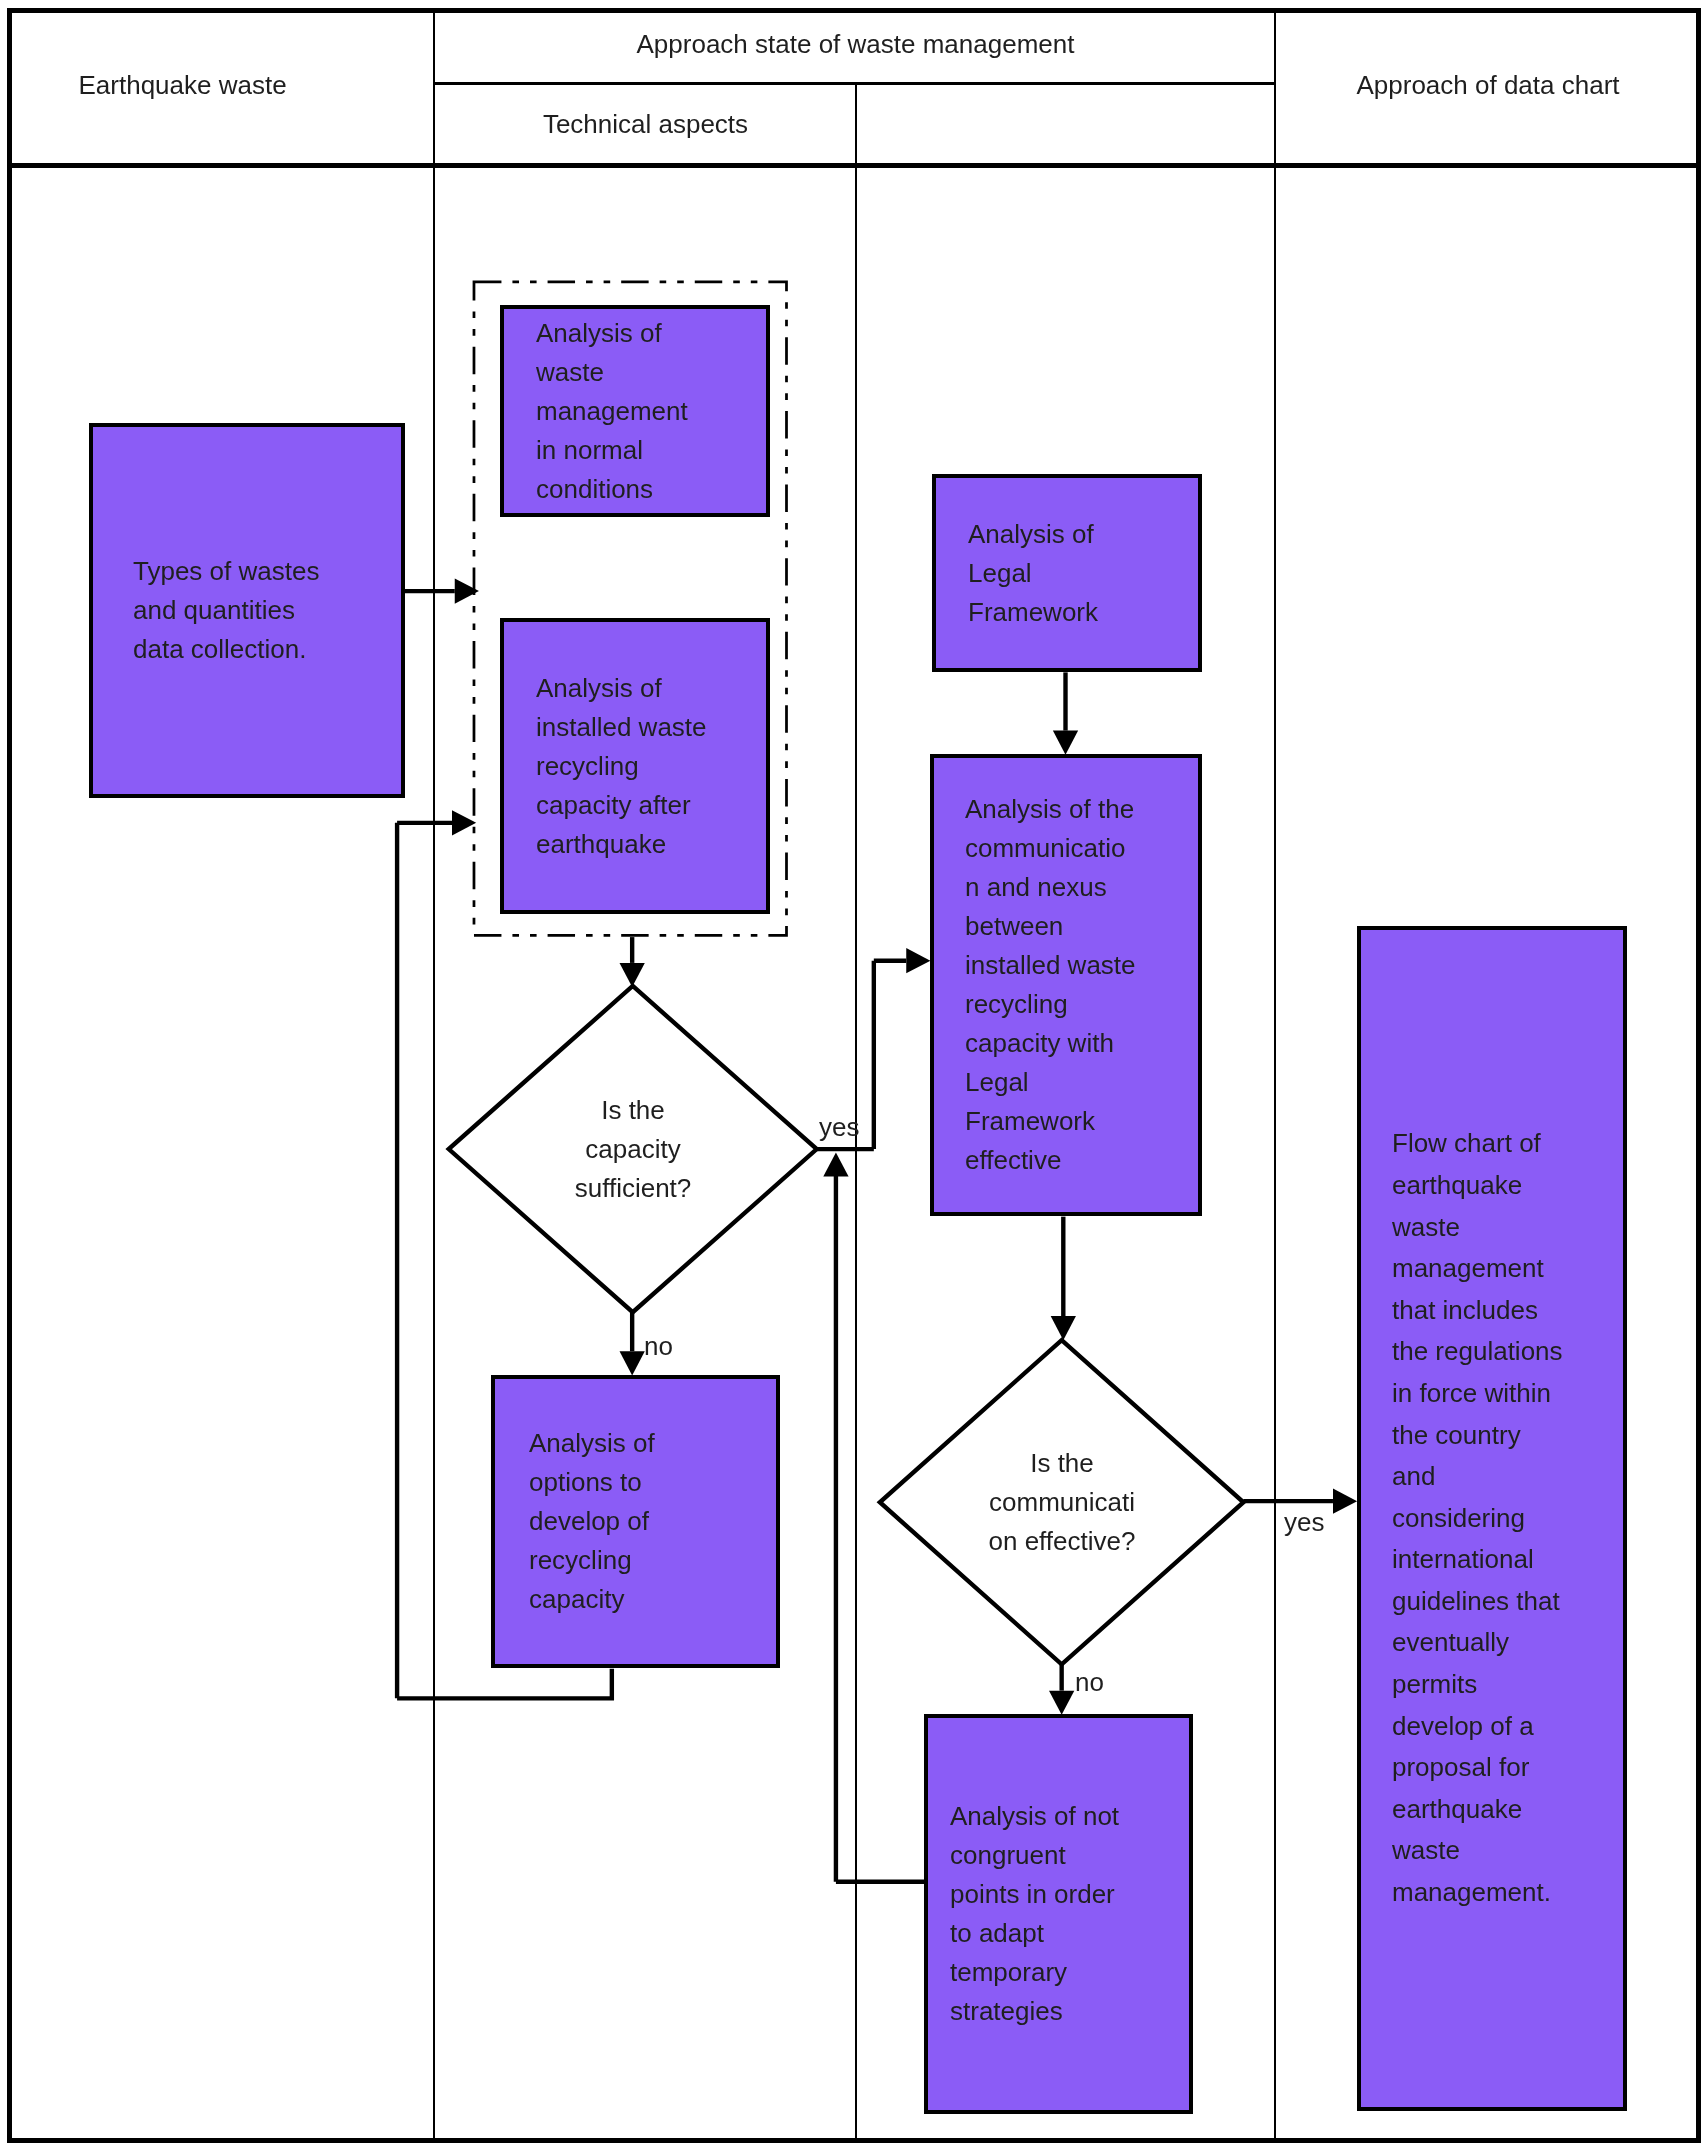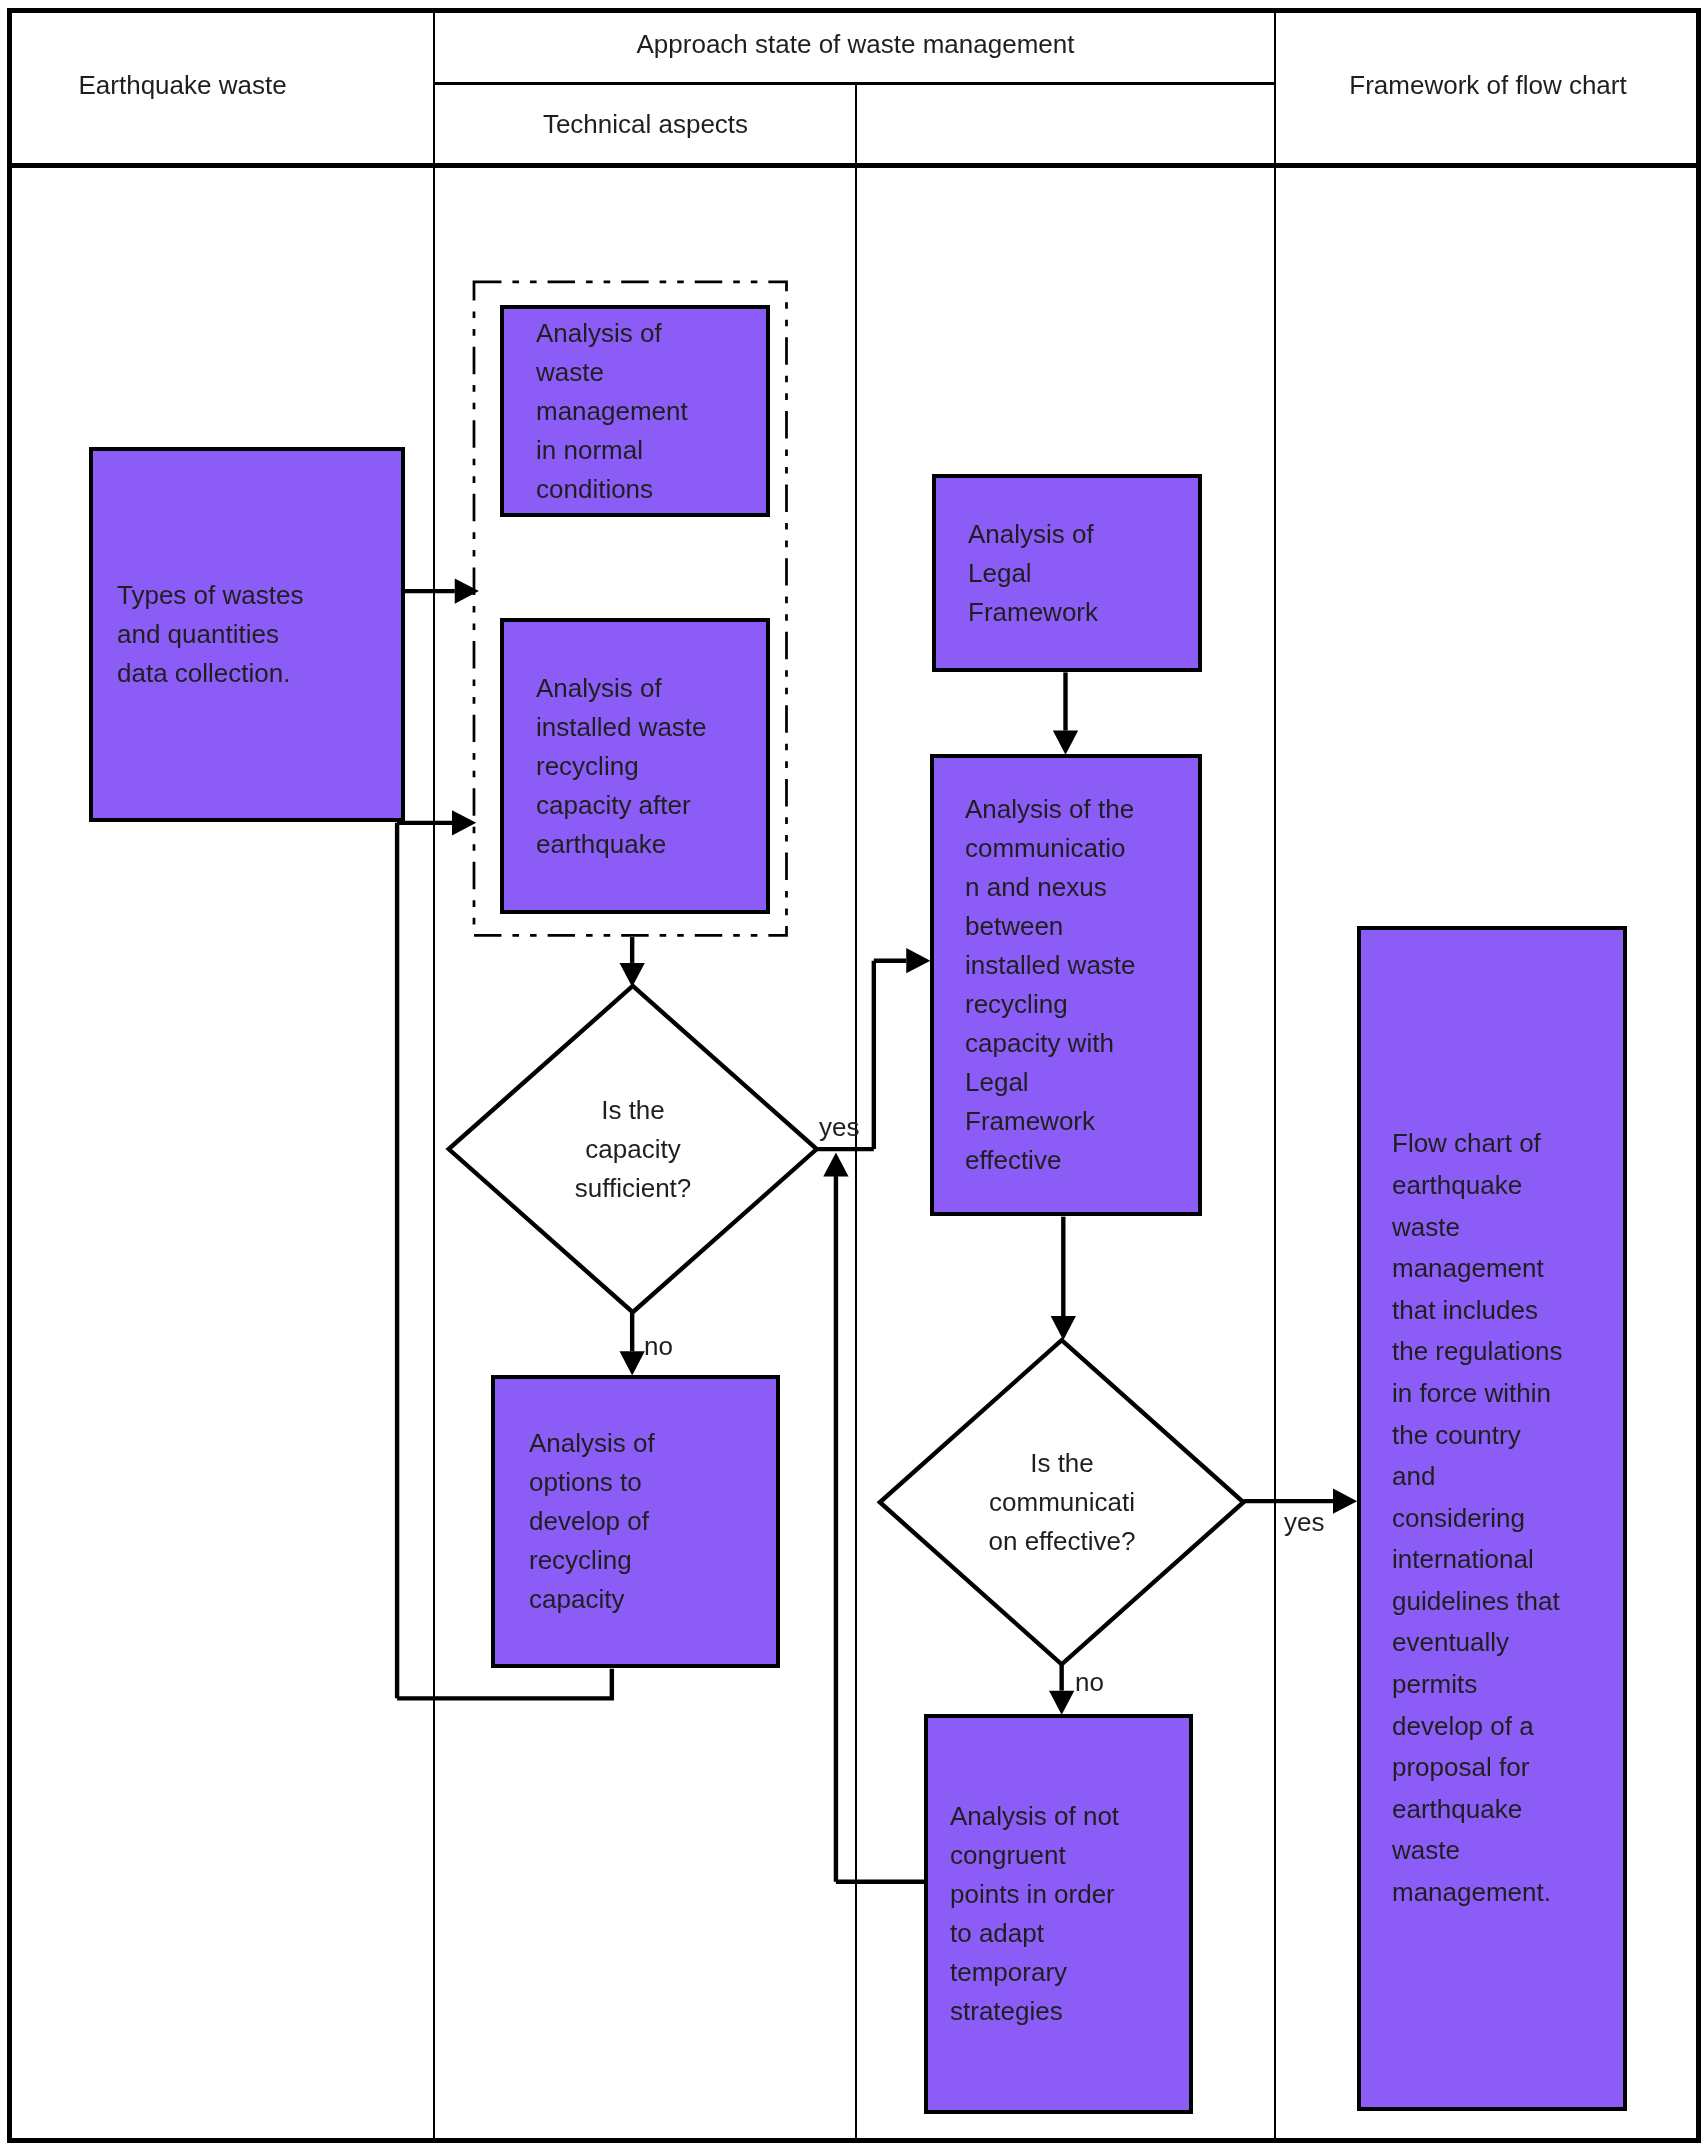--- a/index.html
+++ b/index.html
@@ -35,21 +35,21 @@
   <div class="hdr" style="left:6.6px;top:7.7px;width:352px;height:155px;">
     <span>Earthquake waste</span>
   </div>
   <div class="hdr" style="left:436px;top:7.7px;width:839px;height:74px;">
     <span>Approach state of waste management</span>
   </div>
   <div class="hdr" style="left:436px;top:85px;width:419px;height:78px;">
     <span>Technical aspects</span>
   </div>
   <div class="hdr" style="left:1276px;top:7.7px;width:424px;height:155px;">
-    <span>Framework of flow chart</span>
+    <span>Approach of data chart</span>
   </div>
 
   <svg width="1707" height="2151" viewBox="0 0 3108 3916">
 
     <rect x="863" y="513" width="569" height="1190" fill="none" stroke="#000" stroke-width="5" stroke-dasharray="50 20 12 20 12 20"></rect>
 
     <path d="M737,1076 H828" stroke="#000" stroke-width="8" fill="none"></path>
     <polygon points="872,1076 828,1053 828,1099" fill="#000"></polygon>
 
     <path d="M1114,3038 V3088 M1118,3092 H723 M723,3092 V1498 M723,1498 H823" stroke="#000" stroke-width="8" fill="none"></path>
@@ -77,21 +77,21 @@
 
     <polygon points="1933,2440 2264,2735 1933,3030 1602,2735" fill="#fff" stroke="#000" stroke-width="8"></polygon>
 
     <path d="M1933,3030 V3078" stroke="#000" stroke-width="8" fill="none"></path>
     <polygon points="1933,3122 1910,3078 1956,3078" fill="#000"></polygon>
 
     <path d="M2264,2733 H2427" stroke="#000" stroke-width="8" fill="none"></path>
     <polygon points="2471,2733 2427,2710 2427,2756" fill="#000"></polygon>
   </svg>
 
-  <div class="box" style="left:89px;top:423px;width:316px;height:375px;padding-left:24px;margin-top:24px;">
+  <div class="box" style="left:89px;top:423px;width:316px;height:375px;padding-left:40px;">
     <span class="node-text">Types of wastes
 and quantities
 data collection.</span>
   </div>
 
   <div class="box" style="left:500px;top:305px;width:270px;height:212px;padding-left:32px;">
     <span class="node-text">Analysis of
 waste
 management
 in normal

